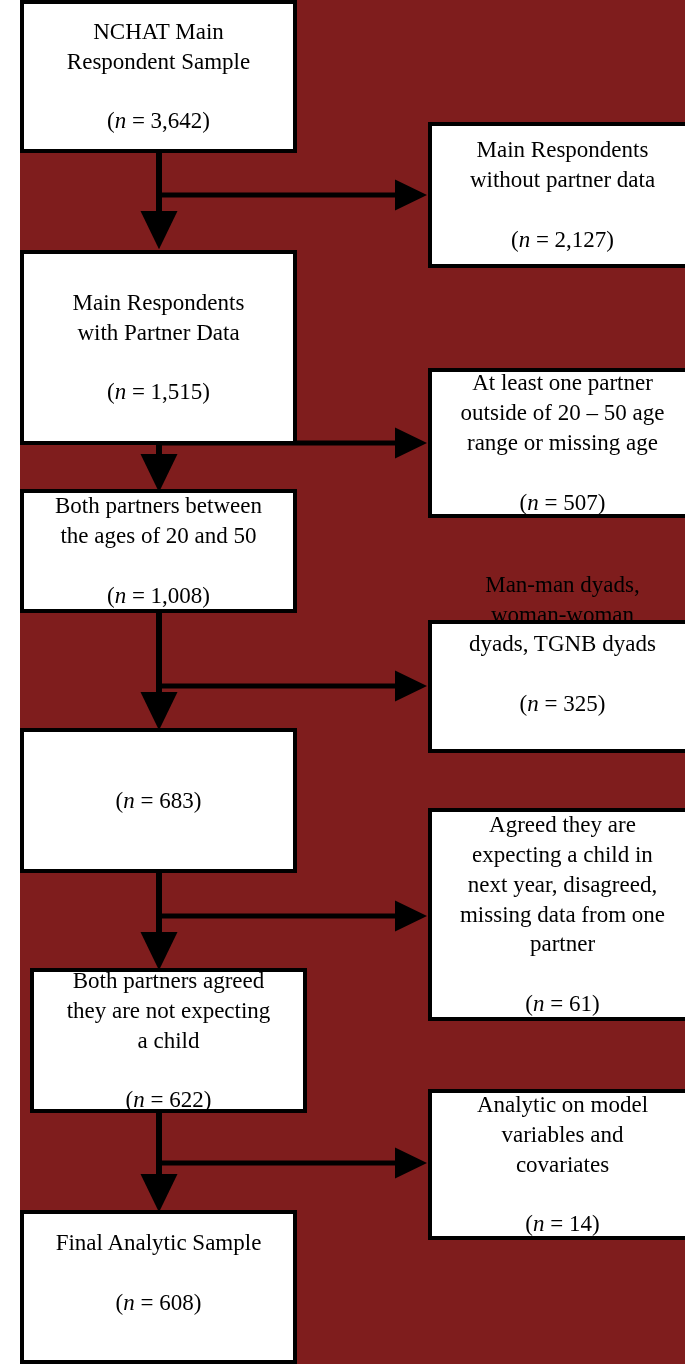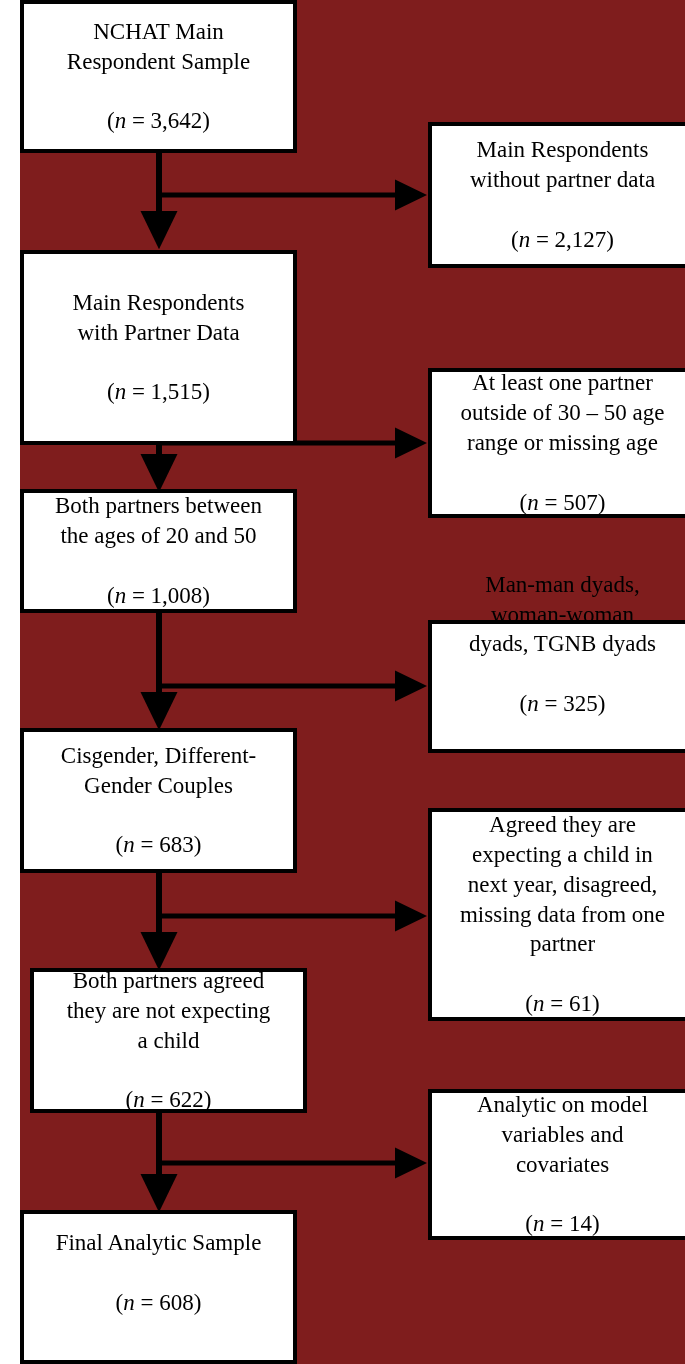--- a/index.html
+++ b/index.html
@@ -103,22 +103,20 @@
   <div class="box" style="left:0px; top:489px; width:277px; height:124px;">
     <div class="txt">
       <span class="nline">Both partners between
 the ages of 20 and 50</span>
       <span class="nline">(<i>n</i> = 1,008)</span>
     </div>
   </div>
 
   <div class="box" style="left:0px; top:728px; width:277px; height:145px;">
     <div class="txt">
-      <span class="nline">Cisgender, Different-
-Gender Couples</span>
       <span class="nline">(<i>n</i> = 683)</span>
     </div>
   </div>
 
   <div class="box" style="left:10px; top:968px; width:277px; height:145px;">
     <div class="txt">
       <span class="nline">Both partners agreed
 they are not expecting
 a child</span>
       <span class="nline">(<i>n</i> = 622)</span>
@@ -136,21 +134,21 @@
     <div class="txt">
       <span class="nline">Main Respondents
 without partner data</span>
       <span class="nline">(<i>n</i> = 2,127)</span>
     </div>
   </div>
 
   <div class="box" style="left:408px; top:368px; width:269px; height:150px;">
     <div class="txt">
       <span class="nline">At least one partner
-outside of 30 – 50 age
+outside of 20 – 50 age
 range or missing age</span>
       <span class="nline">(<i>n</i> = 507)</span>
     </div>
   </div>
 
   <div class="box" style="left:408px; top:620px; width:269px; height:133px;align-items:flex-end;">
     <div class="txt">
       <span class="nline">Man-man dyads,
 woman-woman
 dyads, TGNB dyads</span>

